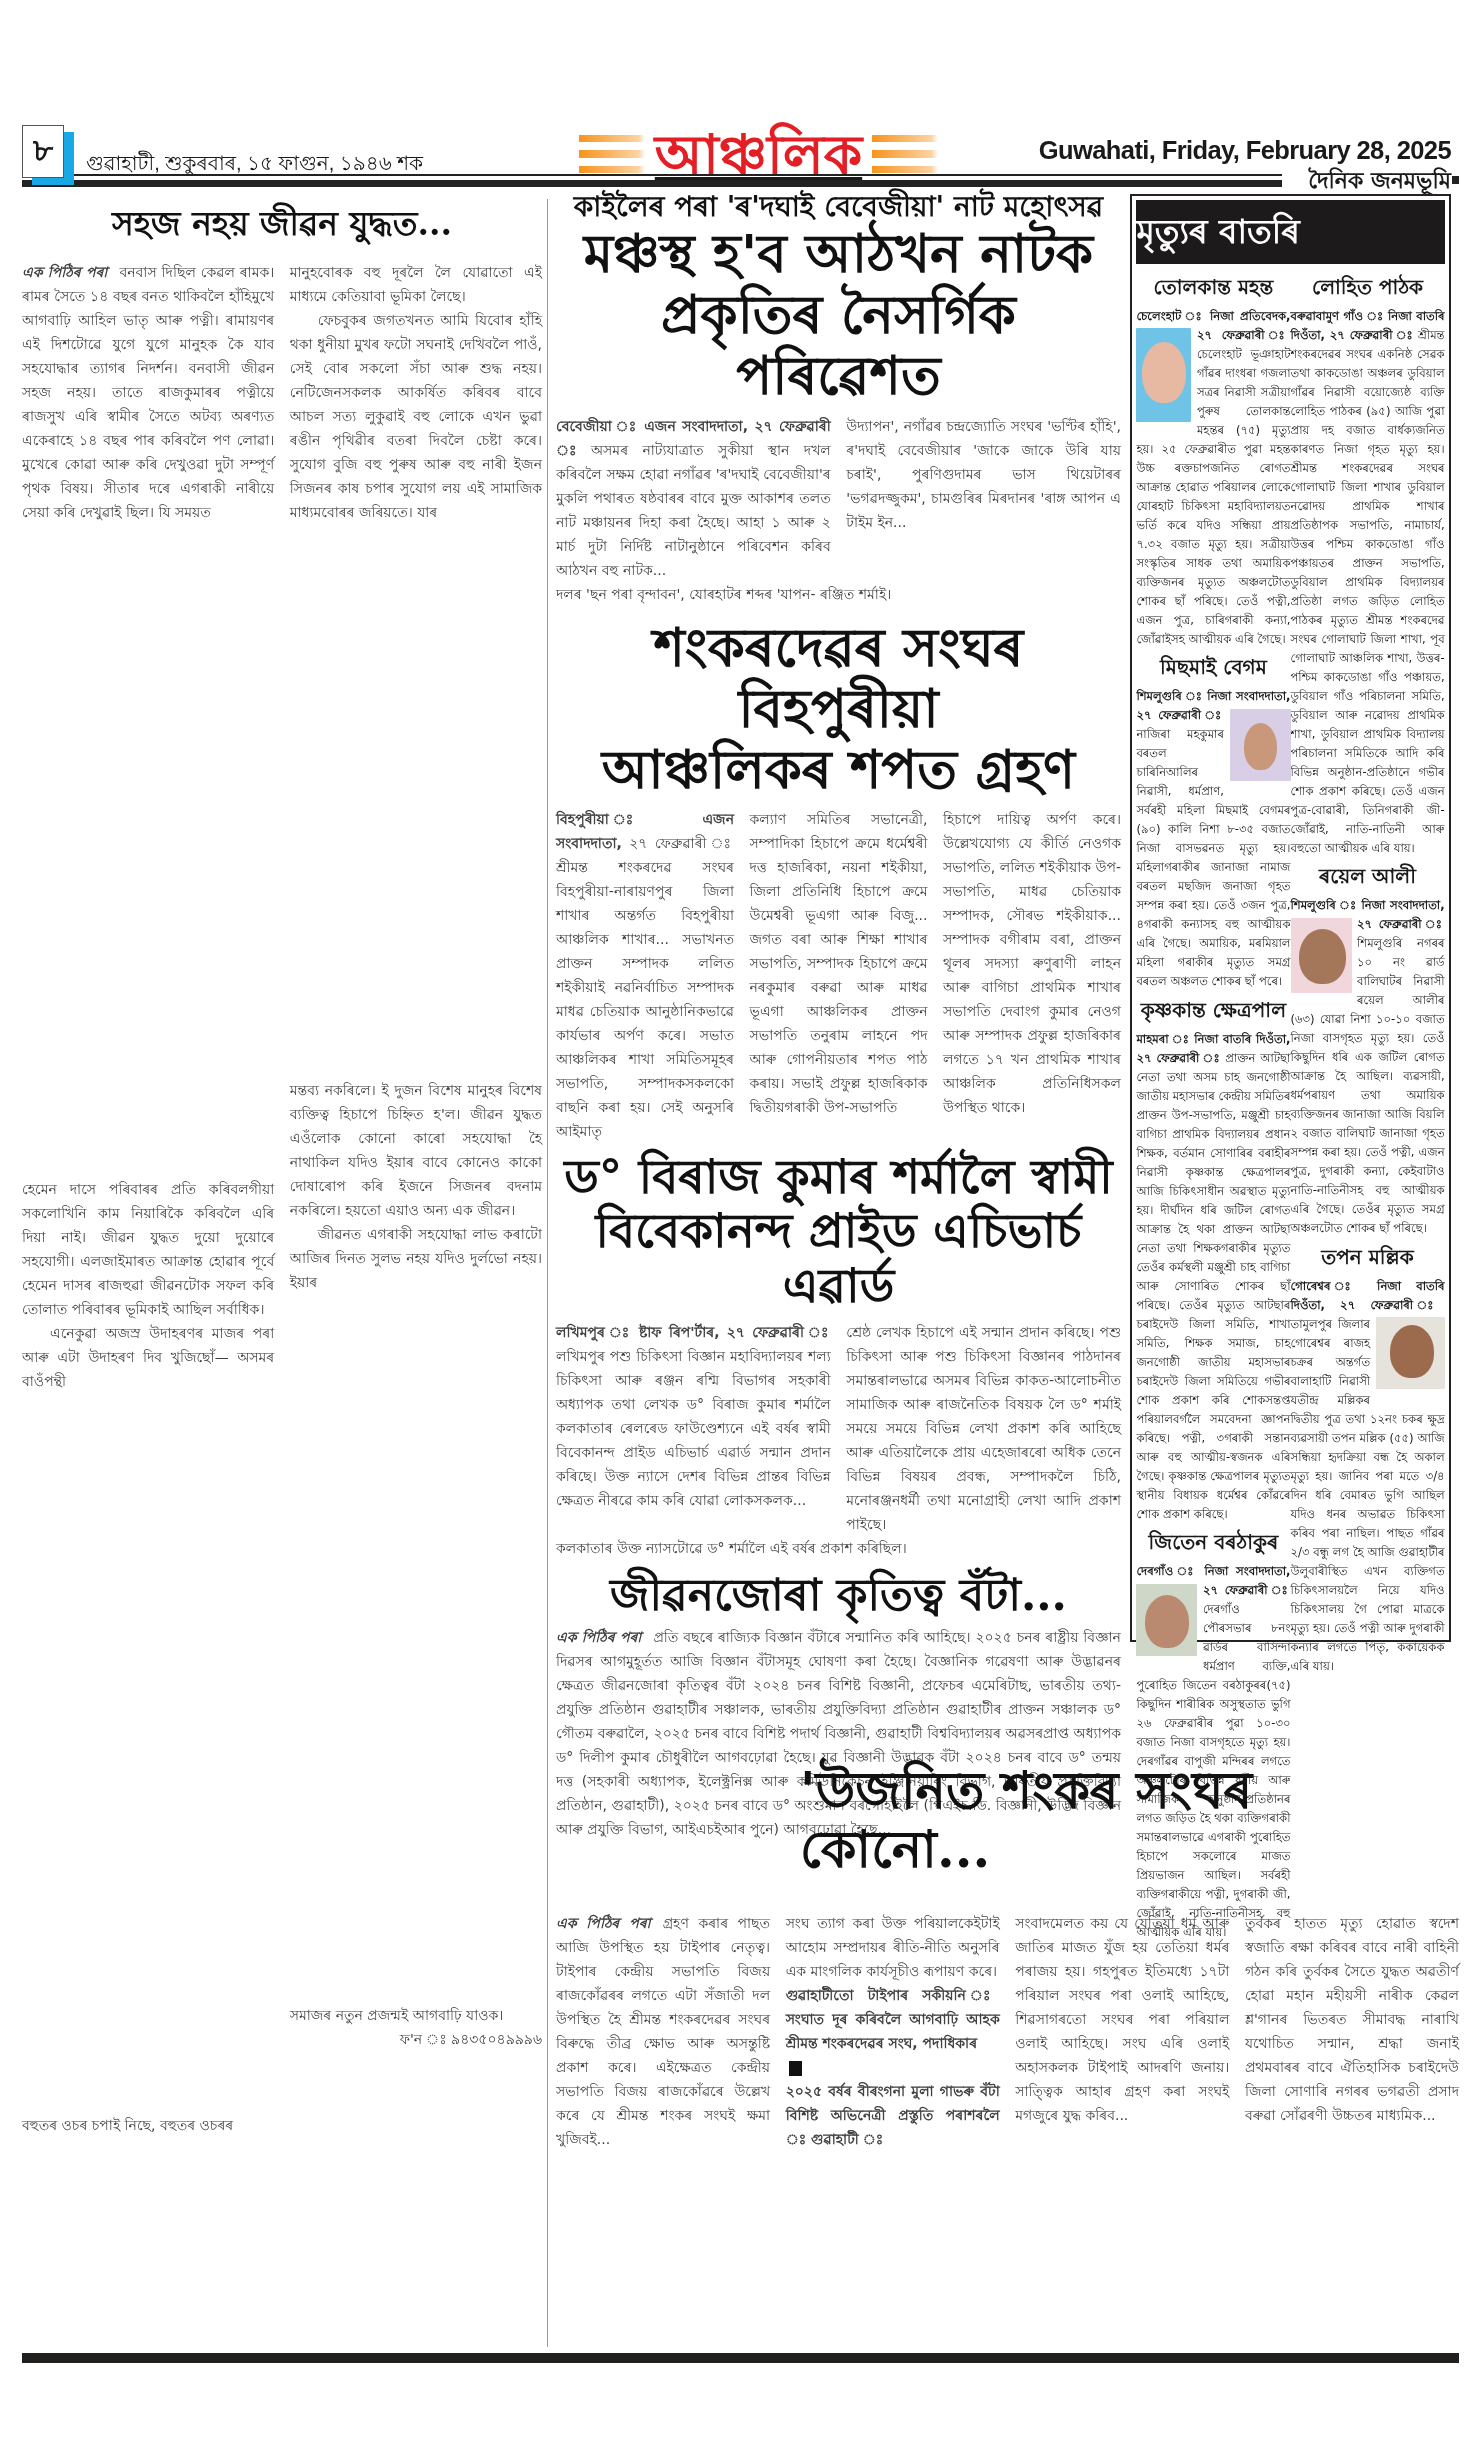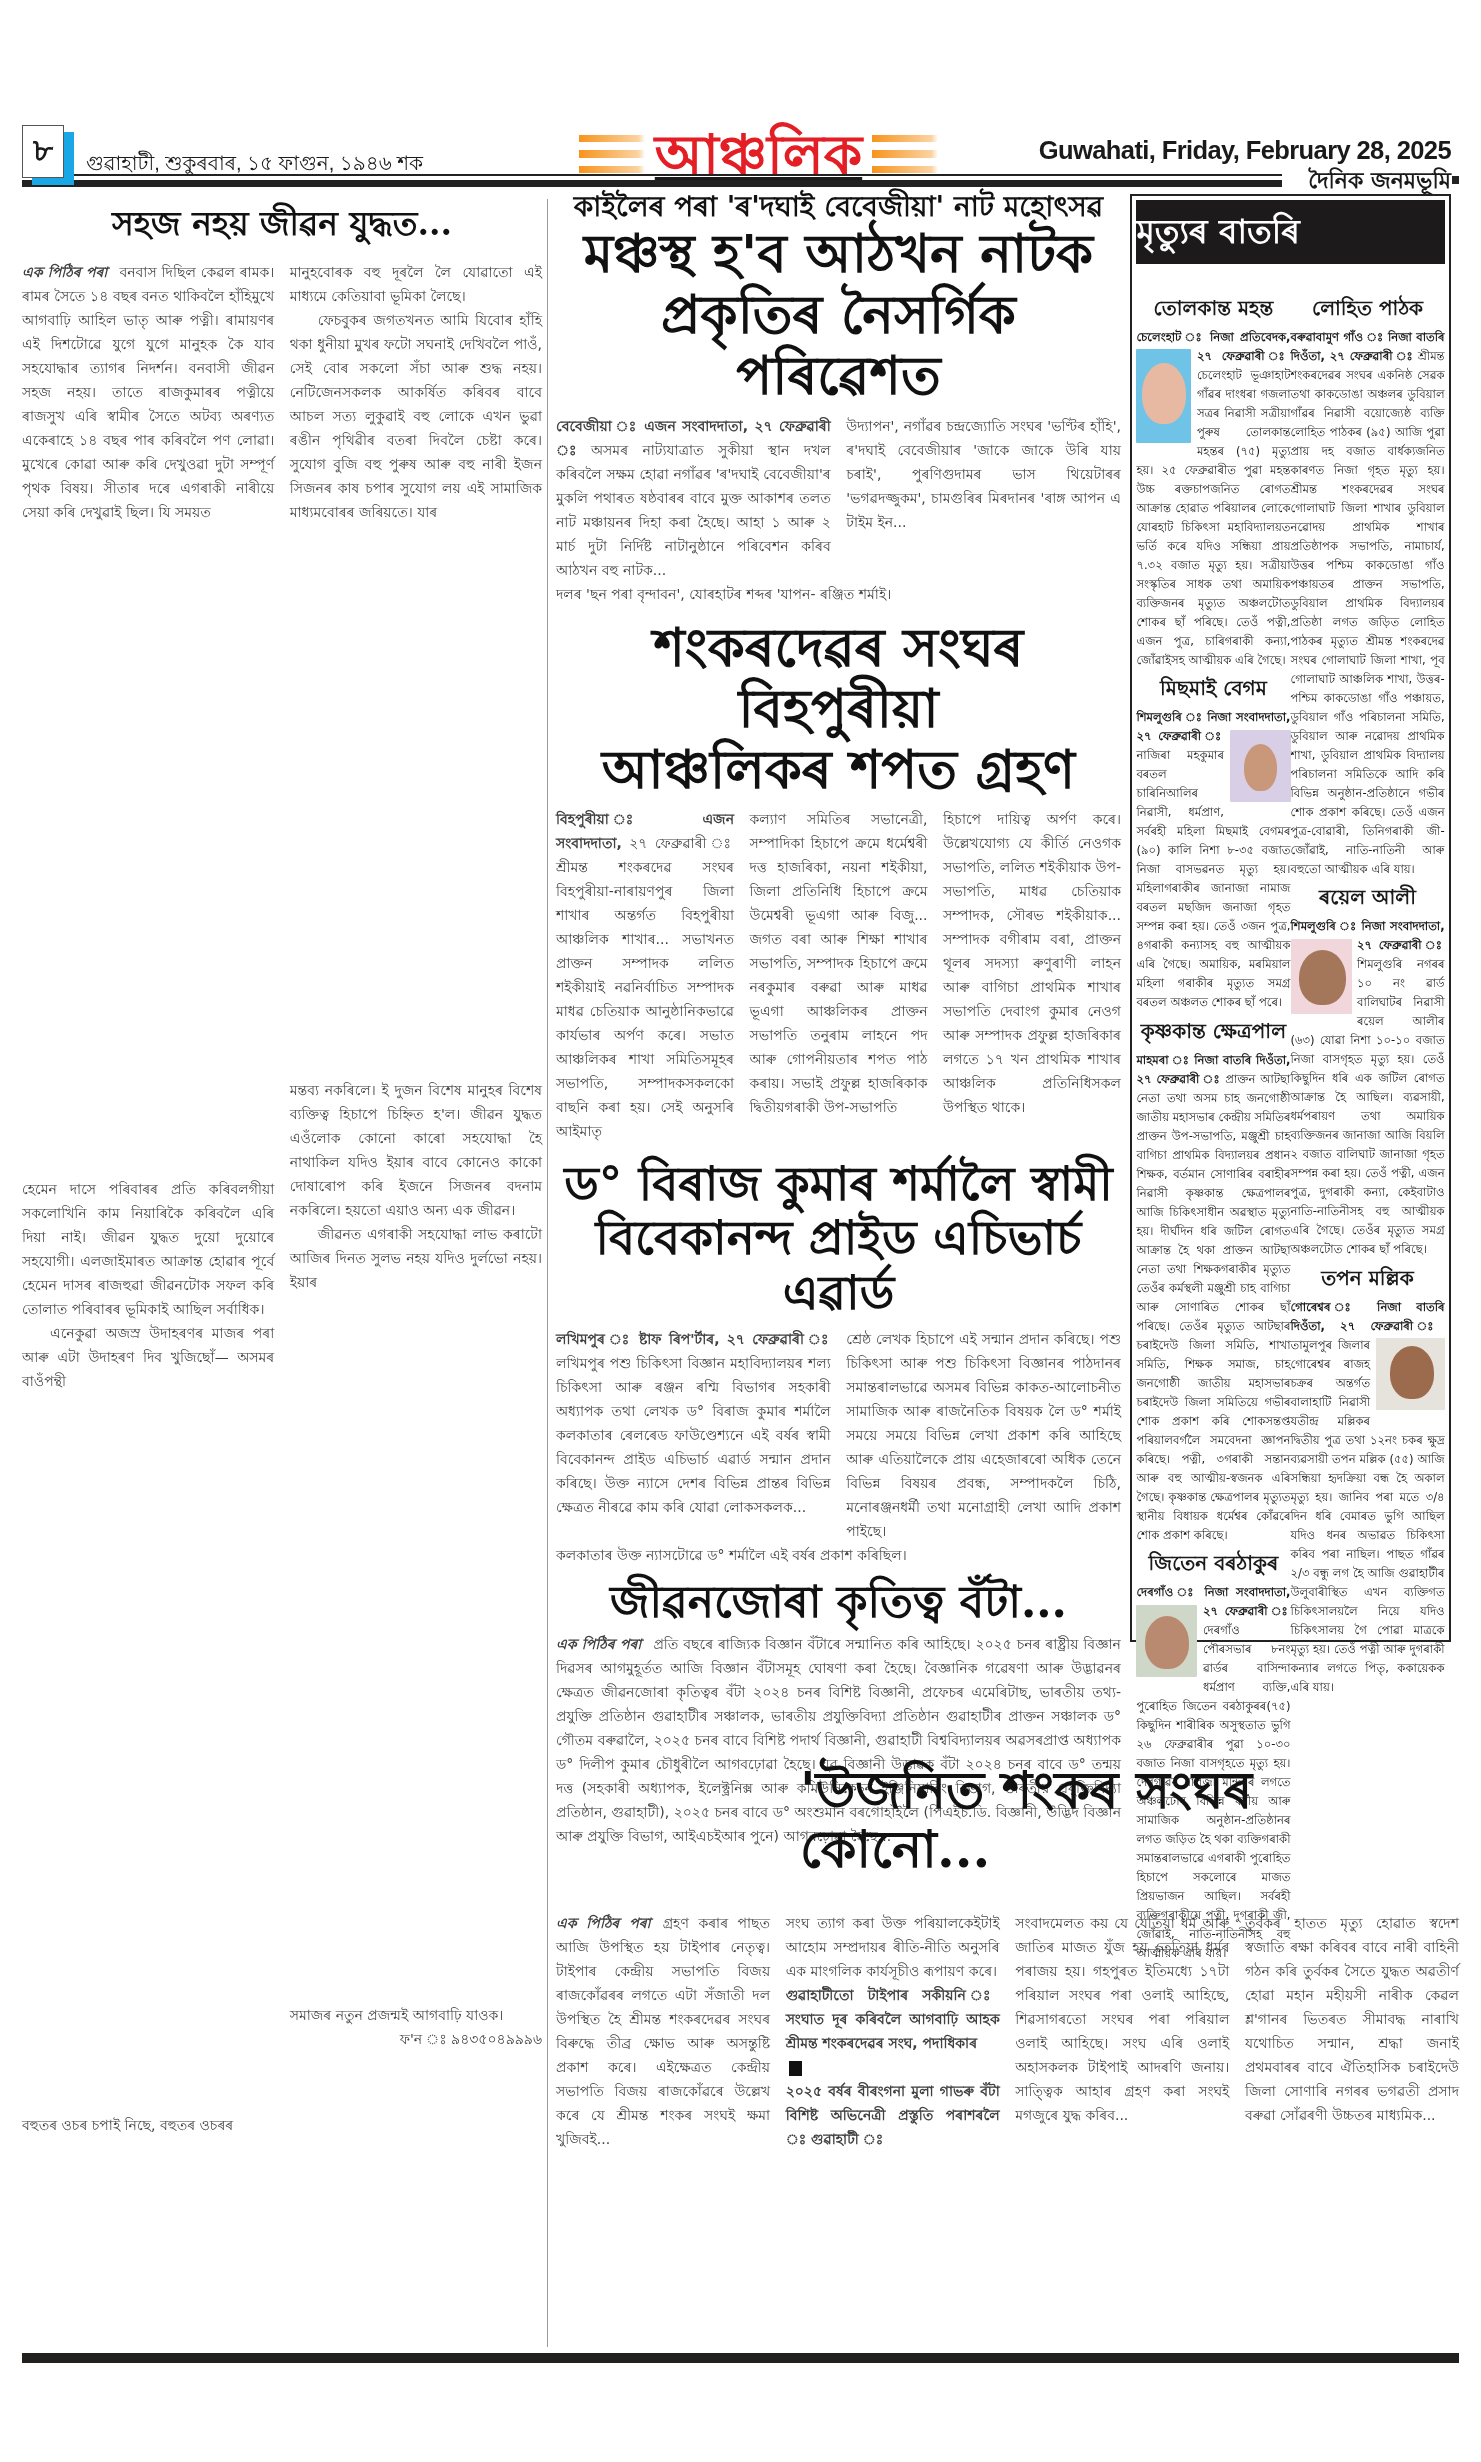--- a/index.html
+++ b/index.html
@@ -39,21 +39,21 @@
   
   .center { left: 556px; top: 191px; width: 565px; }
   .kicker-head { font-size: 28px; }
   .big-head { font-size: 53px; }
   .mid-head { font-size: 47px; }
   .vr { position: absolute; left: 547px; top: 199px; width: 1.1px; height: 2148px; background: #999; }
 
   
   .obit-box { position: absolute; left: 1130px; top: 194px; width: 321px; height: 1448px; border: 2.2px solid #222; padding: 4.4px; }
   .obit-title { background: #1c1a1a; color: #fff; font-size: 33px; font-weight: bold; height: 64px; line-height: 64px; }
-  .obit-cols { display: flex; gap: 0; margin-top: 25px; }
+  .obit-cols { display: flex; gap: 0; margin-top: 4px; }
   .obit-col { flex: 1; }
   .obit-name { font-size: 20px; font-weight: bold; text-align: center; margin: 3.3px 0 2.2px; font-family: "DejaVu Serif", serif; }
   .obit-text { font-size: 11.6px; line-height: 19px; text-align: justify; }
   .photo { float: left; margin: 2.2px 5.5px 2.2px 0; border-radius: 1.1px; position: relative; overflow: hidden; }
   .photo.right { float: right; margin: 2.2px 0 2.2px 5.5px; }
   .photo-face { position: absolute; border-radius: 50% 50% 45% 45%; }
 
   
   .bottom-rule { position: absolute; left: 22px; top: 2353px; width: 1437px; height: 10px; background: #221f1f; }
   .phone { text-align: right; }
@@ -124,21 +124,21 @@
   <div style="margin-top:11px">
     <div class="headline big-head">শংকৰদেৱৰ সংঘৰ বিহপুৰীয়া</div>
     <div class="headline big-head">আঞ্চলিকৰ শপত গ্ৰহণ</div>
     <div class="cols body-text" style="margin-top:7.8px">
       <p class="col"><span class="dateline">বিহপুৰীয়া ঃ এজন সংবাদদাতা,</span> <span>২৭ ফেব্ৰুৱাৰী ঃ শ্ৰীমন্ত শংকৰদেৱ সংঘৰ বিহপুৰীয়া-নাৰায়ণপুৰ জিলা শাখাৰ অন্তৰ্গত বিহপুৰীয়া আঞ্চলিক শাখাৰ... সভাখনত প্ৰাক্তন সম্পাদক ললিত শইকীয়াই নৱনিৰ্বাচিত সম্পাদক মাধৱ চেতিয়াক আনুষ্ঠানিকভাৱে কাৰ্যভাৰ অৰ্পণ কৰে। সভাত আঞ্চলিকৰ শাখা সমিতিসমূহৰ সভাপতি, সম্পাদকসকলকো বাছনি কৰা হয়। সেই অনুসৰি আইমাতৃ</span></p>
       <p class="col">কল্যাণ সমিতিৰ সভানেত্ৰী, সম্পাদিকা হিচাপে ক্ৰমে ধৰ্মেশ্বৰী দত্ত হাজৰিকা, নয়না শইকীয়া, জিলা প্ৰতিনিধি হিচাপে ক্ৰমে উমেশ্বৰী ভূএগা আৰু বিজু... জগত বৰা আৰু শিক্ষা শাখাৰ সভাপতি, সম্পাদক হিচাপে ক্ৰমে নৰকুমাৰ বৰুৱা আৰু মাধৱ ভূএগা আঞ্চলিকৰ প্ৰাক্তন সভাপতি তনুৰাম লাহনে পদ আৰু গোপনীয়তাৰ শপত পাঠ কৰায়। সভাই প্ৰফুল্ল হাজৰিকাক দ্বিতীয়গৰাকী উপ-সভাপতি</p>
       <p class="col">হিচাপে দায়িত্ব অৰ্পণ কৰে। উল্লেখযোগ্য যে কীৰ্তি নেওগক সভাপতি, ললিত শইকীয়াক উপ-সভাপতি, মাধৱ চেতিয়াক সম্পাদক, সৌৰভ শইকীয়াক... সম্পাদক বগীৰাম বৰা, প্ৰাক্তন থূলৰ সদস্যা ৰুণুৰাণী লাহন আৰু বাগিচা প্ৰাথমিক শাখাৰ সভাপতি দেবাংগ কুমাৰ নেওগ আৰু সম্পাদক প্ৰফুল্ল হাজৰিকাৰ লগতে ১৭ খন প্ৰাথমিক শাখাৰ আঞ্চলিক প্ৰতিনিধিসকল উপস্থিত থাকে।</p>
     </div>
   </div>
 
-  <div style="margin-top:14px">
+  <div style="margin-top:7px">
     <div class="headline mid-head">ড° বিৰাজ কুমাৰ শৰ্মালৈ স্বামী</div>
     <div class="headline mid-head">বিবেকানন্দ প্ৰাইড এচিভাৰ্চ এৱাৰ্ড</div>
     <div class="cols body-text" style="margin-top:7.8px">
       <p class="col"><span class="dateline">লখিমপুৰ ঃ ষ্টাফ ৰিপ'ৰ্টাৰ, ২৭ ফেব্ৰুৱাৰী ঃ</span> <span>লখিমপুৰ পশু চিকিৎসা বিজ্ঞান মহাবিদ্যালয়ৰ শল্য চিকিৎসা আৰু ৰঞ্জন ৰশ্মি বিভাগৰ সহকাৰী অধ্যাপক তথা লেখক ড° বিৰাজ কুমাৰ শৰ্মালৈ কলকাতাৰ ৰেলৰেড ফাউণ্ডেশ্যনে এই বৰ্ষৰ স্বামী বিবেকানন্দ প্ৰাইড এচিভাৰ্চ এৱাৰ্ড সন্মান প্ৰদান কৰিছে। উক্ত ন্যাসে দেশৰ বিভিন্ন প্ৰান্তৰ বিভিন্ন ক্ষেত্ৰত নীৰৱে কাম কৰি যোৱা লোকসকলক...</span></p>
       <p class="col">শ্ৰেষ্ঠ লেখক হিচাপে এই সন্মান প্ৰদান কৰিছে। পশু চিকিৎসা আৰু পশু চিকিৎসা বিজ্ঞানৰ পাঠদানৰ সমান্তৰালভাৱে অসমৰ বিভিন্ন কাকত-আলোচনীত সামাজিক আৰু ৰাজনৈতিক বিষয়ক লৈ ড° শৰ্মাই সময়ে সময়ে বিভিন্ন লেখা প্ৰকাশ কৰি আহিছে আৰু এতিয়ালৈকে প্ৰায় এহেজাৰৰো অধিক তেনে বিভিন্ন বিষয়ৰ প্ৰবন্ধ, সম্পাদকলৈ চিঠি, মনোৰঞ্জনধৰ্মী তথা মনোগ্ৰাহী লেখা আদি প্ৰকাশ পাইছে।</p>
     </div>
     <p class="body-text">কলকাতাৰ উক্ত ন্যাসটোৱে ড° শৰ্মালৈ এই বৰ্ষৰ প্ৰকাশ কৰিছিল।</p>
   </div>
 
   <div style="margin-top:10px">

